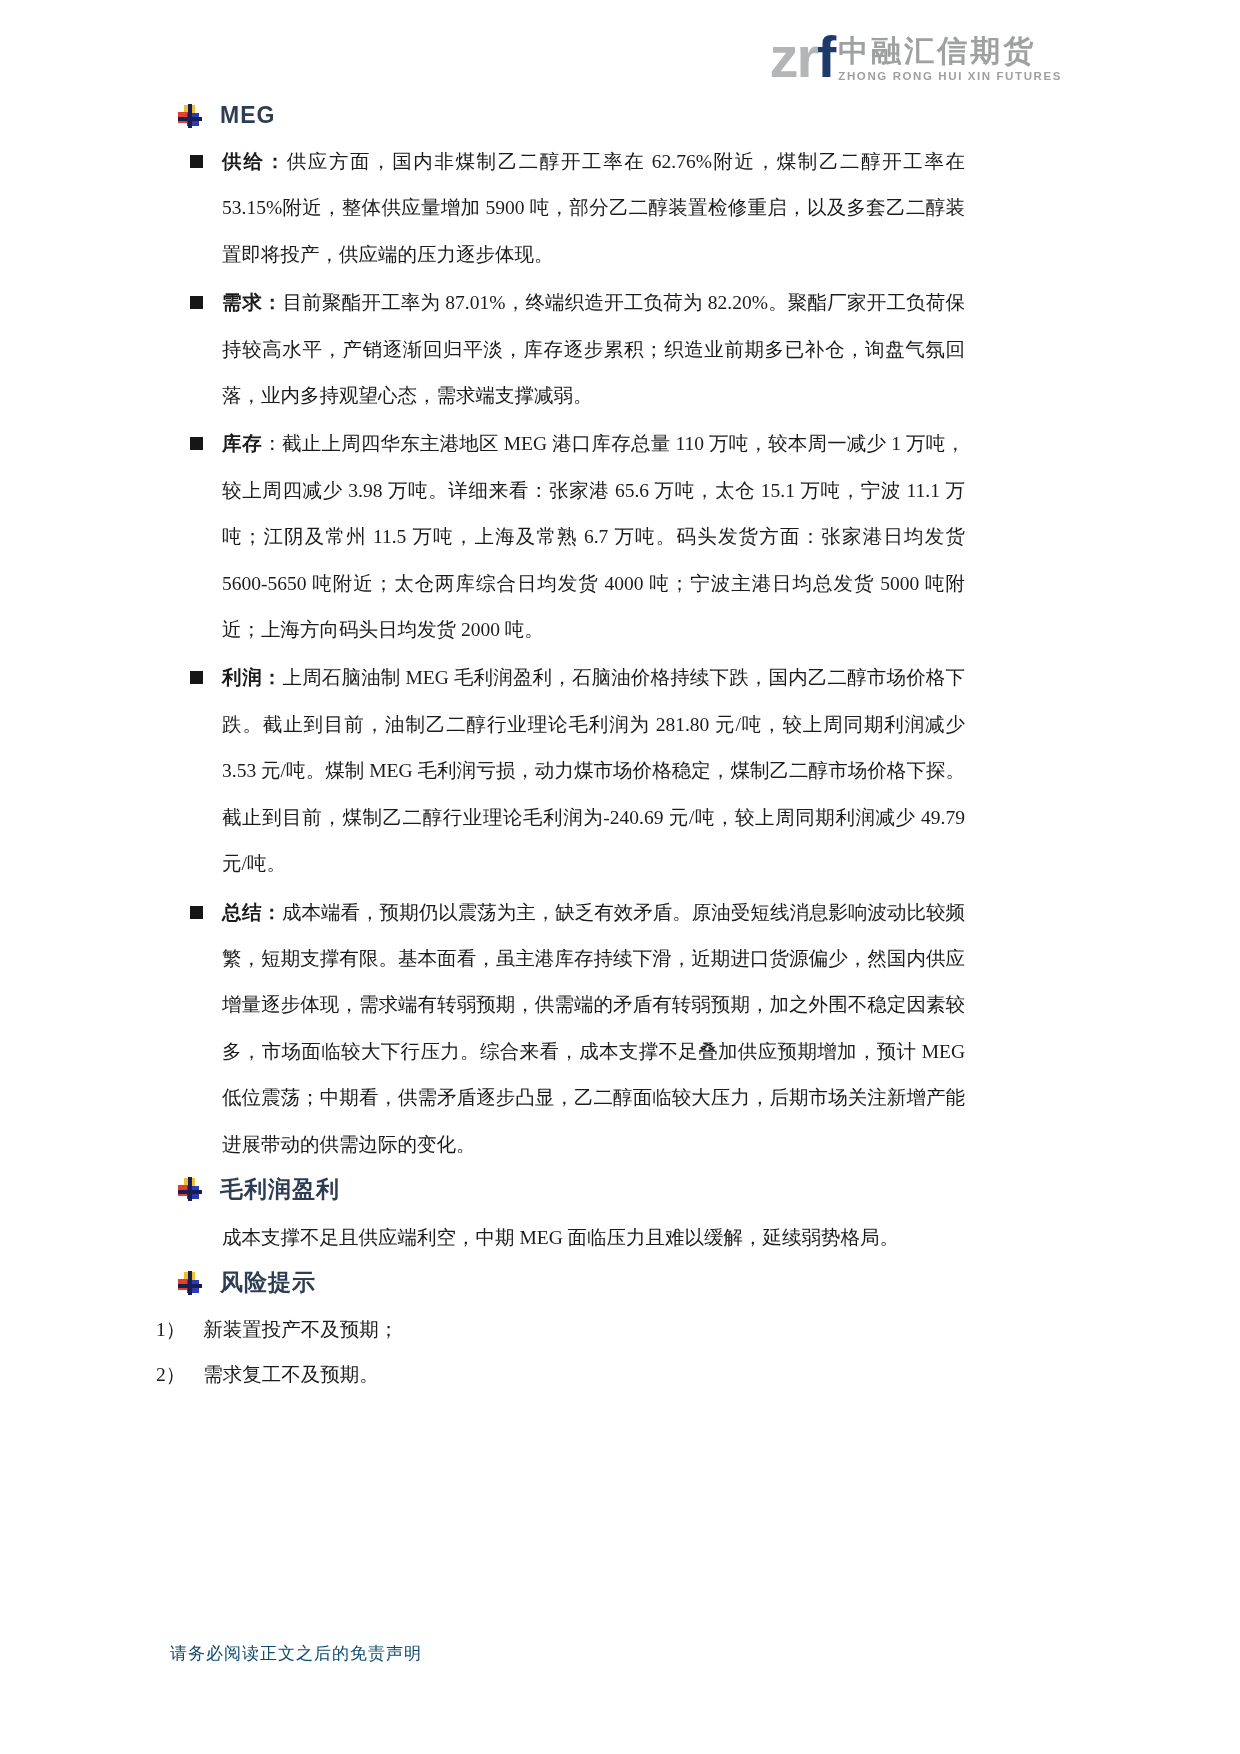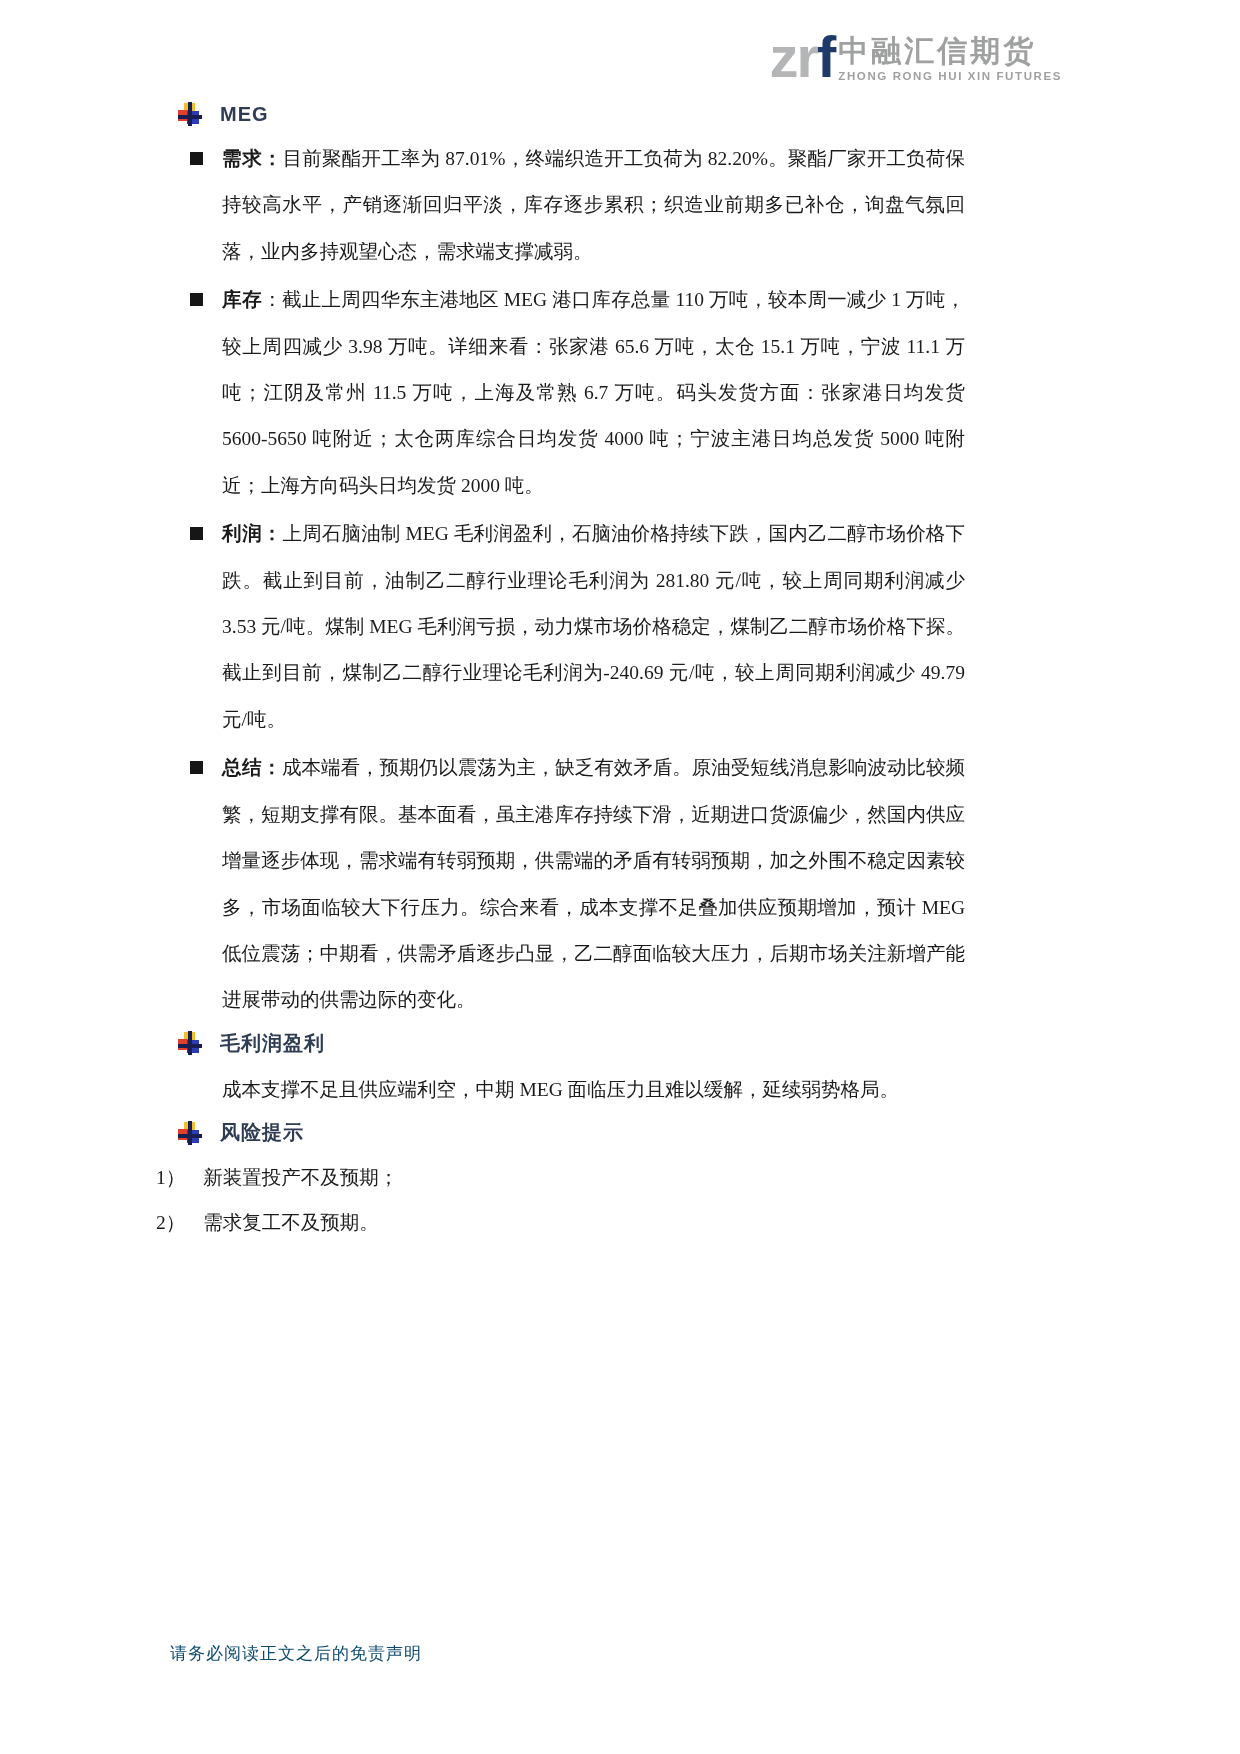--- a/index.html
+++ b/index.html
@@ -35,21 +35,21 @@
   
   .content{
     position:absolute;left:170px;top:96px;width:795px;
   }
   
   .sec-head{
     display:flex;align-items:center;gap:18px;
     margin:6px 0 10px 8px;
   }
   .sec-head .title{
-    font-size:20px;font-weight:bold;color:#2e3d53;
+    font-size:23px;font-weight:bold;color:#2e3d53;
     font-family:"Liberation Sans","DejaVu Sans",sans-serif;
     letter-spacing:1px;
   }
   .cross-icon{position:relative;width:24px;height:24px;flex:0 0 24px;}
   .cross-icon .cy{position:absolute;left:6px;top:1px;width:11px;height:10px;background:#f0c02e;}
   .cross-icon .cr{position:absolute;left:0px;top:8px;width:10px;height:11px;background:#e2402f;}
   .cross-icon .cb{position:absolute;left:9px;top:9px;width:12px;height:13px;background:#2c3ab5;}
   .cross-icon .cv{position:absolute;left:10px;top:0;width:4px;height:24px;background:#191e52;}
   .cross-icon .ch{position:absolute;left:0;top:13px;width:24px;height:4px;background:#191e52;}
   
@@ -101,20 +101,24 @@
     <span class="cross-icon">
         <i class="cy"></i>
         <i class="cr"></i>
         <i class="cb"></i>
         <i class="cv"></i>
         <i class="ch"></i>
       </span>
     <span class="title">MEG</span>
   </div>
 
+  <div class="bullet">
+    <span class="sq"></span>
+    <b>供给：</b><span>供应方面，国内非煤制乙二醇开工率在 62.76%附近，煤制乙二醇开工率在 53.15%附近，整体供应量增加 5900 吨，部分乙二醇装置检修重启，以及多套乙二醇装置即将投产，供应端的压力逐步体现。</span>
+  </div>
 
   <div class="bullet">
     <span class="sq"></span>
     <b>需求：</b><span>目前聚酯开工率为 87.01%，终端织造开工负荷为 82.20%。聚酯厂家开工负荷保持较高水平，产销逐渐回归平淡，库存逐步累积；织造业前期多已补仓，询盘气氛回落，业内多持观望心态，需求端支撑减弱。</span>
   </div>
 
   <div class="bullet">
     <span class="sq"></span>
     <b>库存</b><span>：截止上周四华东主港地区 MEG 港口库存总量 110 万吨，较本周一减少 1 万吨，较上周四减少 3.98 万吨。详细来看：张家港 65.6 万吨，太仓 15.1 万吨，宁波 11.1 万吨；江阴及常州 11.5 万吨，上海及常熟 6.7 万吨。码头发货方面：张家港日均发货 5600-5650 吨附近；太仓两库综合日均发货 4000 吨；宁波主港日均总发货 5000 吨附近；上海方向码头日均发货 2000 吨。</span>
   </div>

